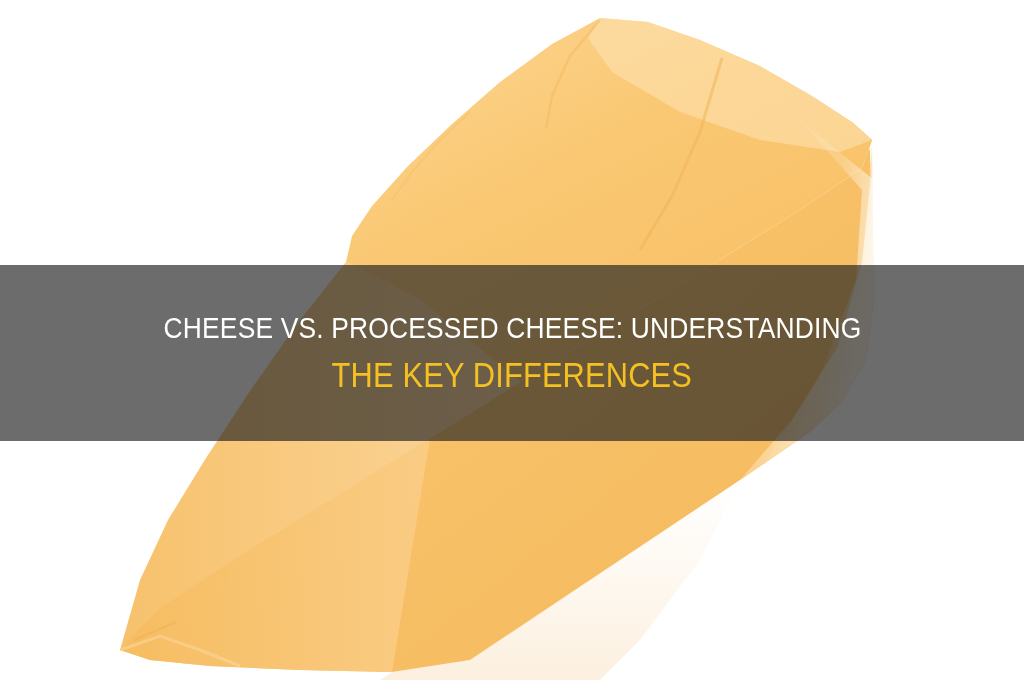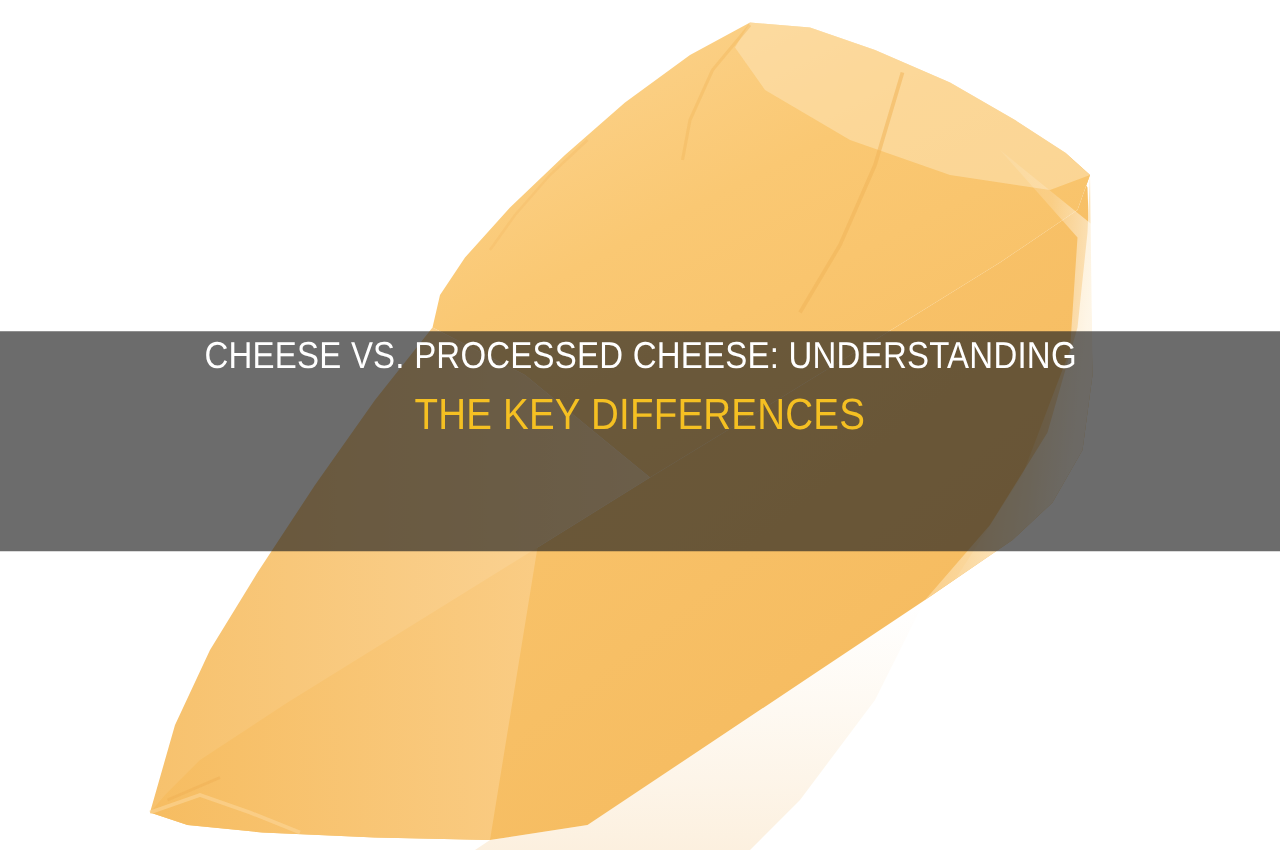--- a/index.html
+++ b/index.html
@@ -38,21 +38,21 @@
   #caption-band {
     position: absolute;
     left: 0;
     top: 265px;
     width: 1024px;
     height: 176px;
     background: rgba(32, 32, 32, 0.66);
     display: flex;
     flex-direction: column;
     align-items: center;
-    justify-content: flex-start;
+    justify-content: center;
     box-sizing: border-box;
     padding: 0 40px;
   }
 
   .caption-line {
     font-family: "Liberation Sans", sans-serif;
     font-weight: 400;
     letter-spacing: 0.2px;
     text-align: center;
     white-space: nowrap;

